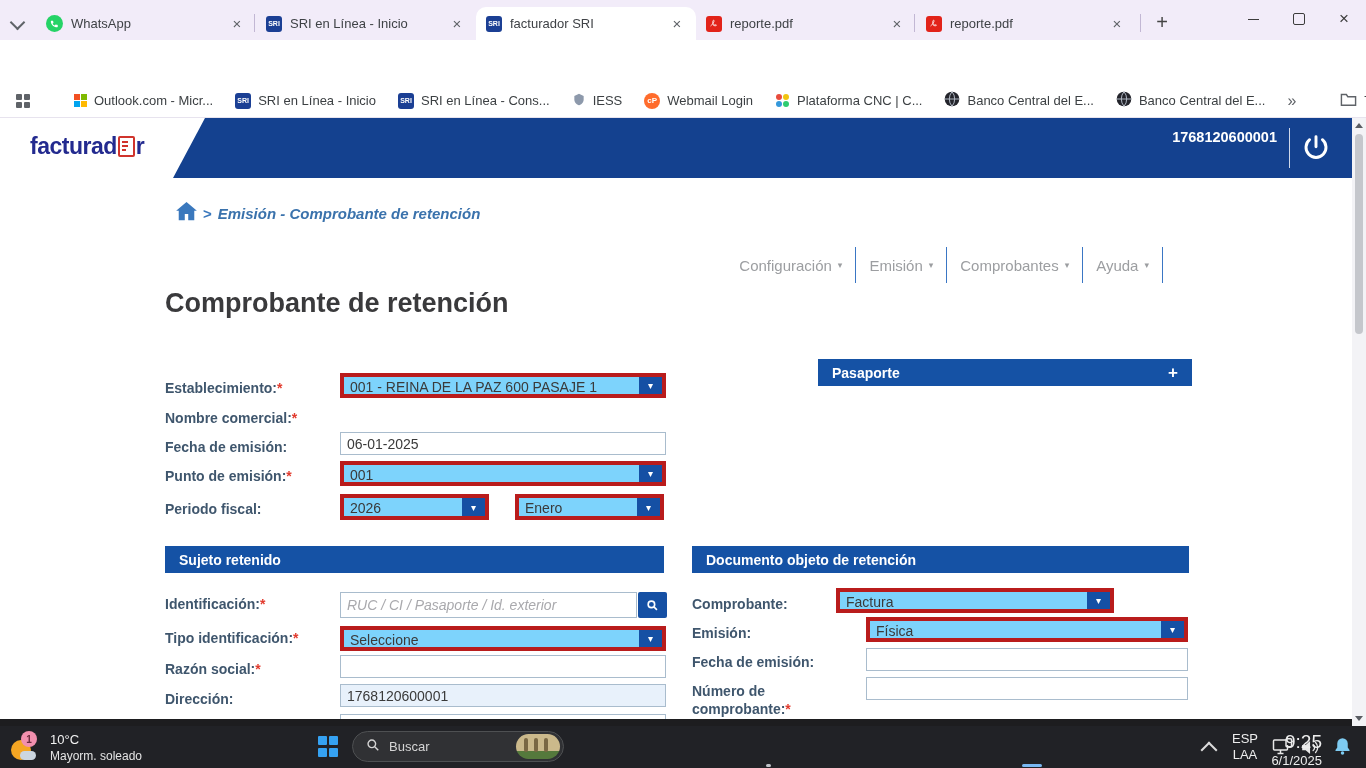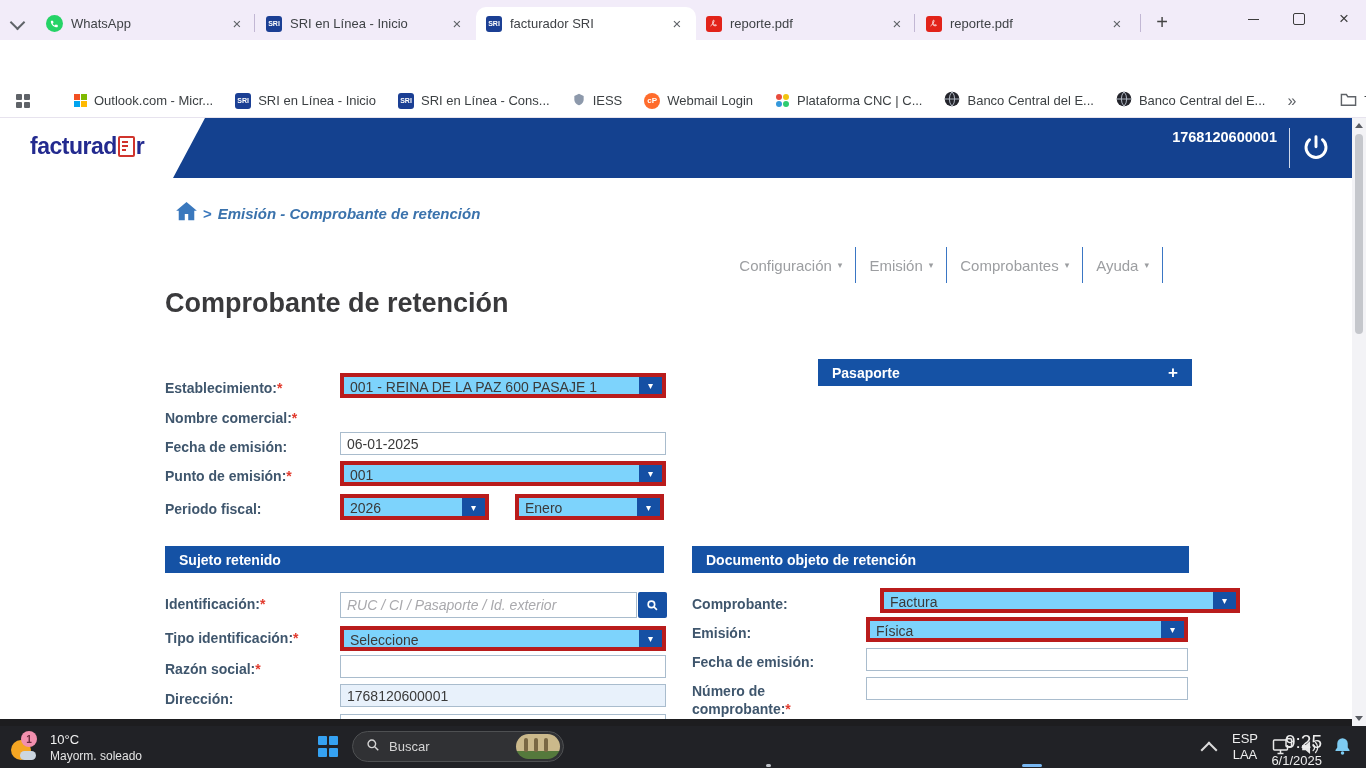--- a/index.html
+++ b/index.html
@@ -321,21 +321,21 @@
 
   <div class="lbl" style="left:165px;top:661px"><span>Razón social:</span><span class="req">*</span></div>
   <input class="inp" style="left: 340px; top: 655px; width: 326px; height: 23px;" value="">
 
   <div class="lbl" style="left:165px;top:691px"><span>Dirección:</span></div>
   <input class="inp" style="left: 340px; top: 684px; width: 326px; height: 23px; background: rgb(232, 241, 251);" readonly="" value="1768120600001">
 
   <div class="a" style="left:340px;top:714px;width:326px;height:12px;border:1px solid #a9bccd;box-sizing:border-box;background:#fff"></div>
 
   <div class="lbl" style="left:692px;top:596px"><span>Comprobante:</span></div>
-  <div class="sel" style="left:880px;top:588px;width:360px;height:25px">
+  <div class="sel" style="left:836px;top:588px;width:278px;height:25px">
     <span class="selval">Factura</span>
     <span class="selbtn">▾</span>
   </div>
 
   <div class="lbl" style="left:692px;top:625px"><span>Emisión:</span></div>
   <div class="sel" style="left:866px;top:617px;width:322px;height:25px">
     <span class="selval">Física</span>
     <span class="selbtn">▾</span>
   </div>
 

